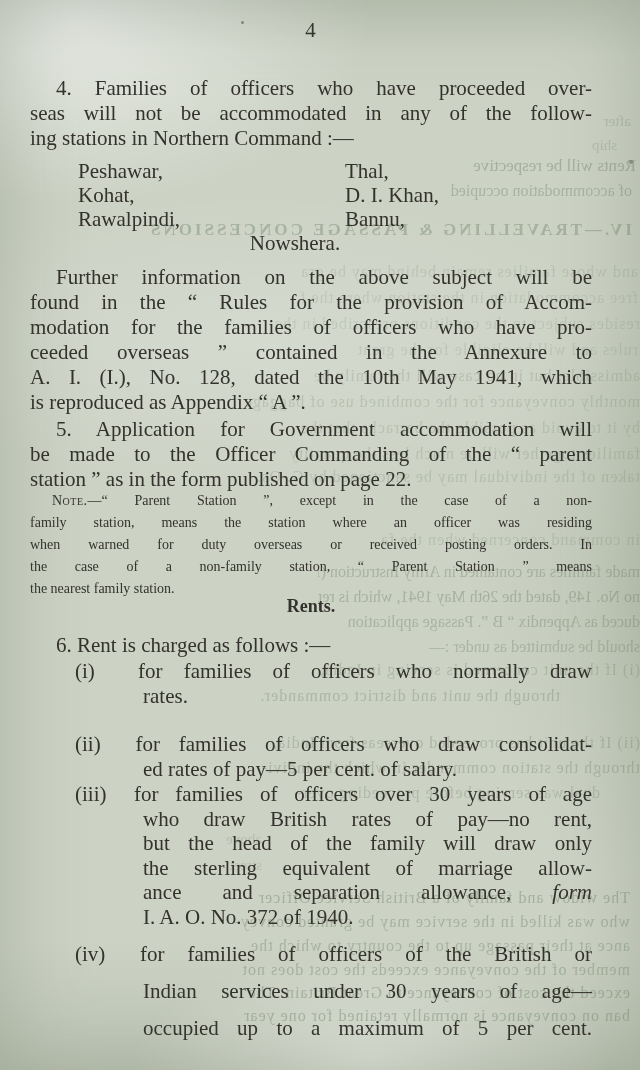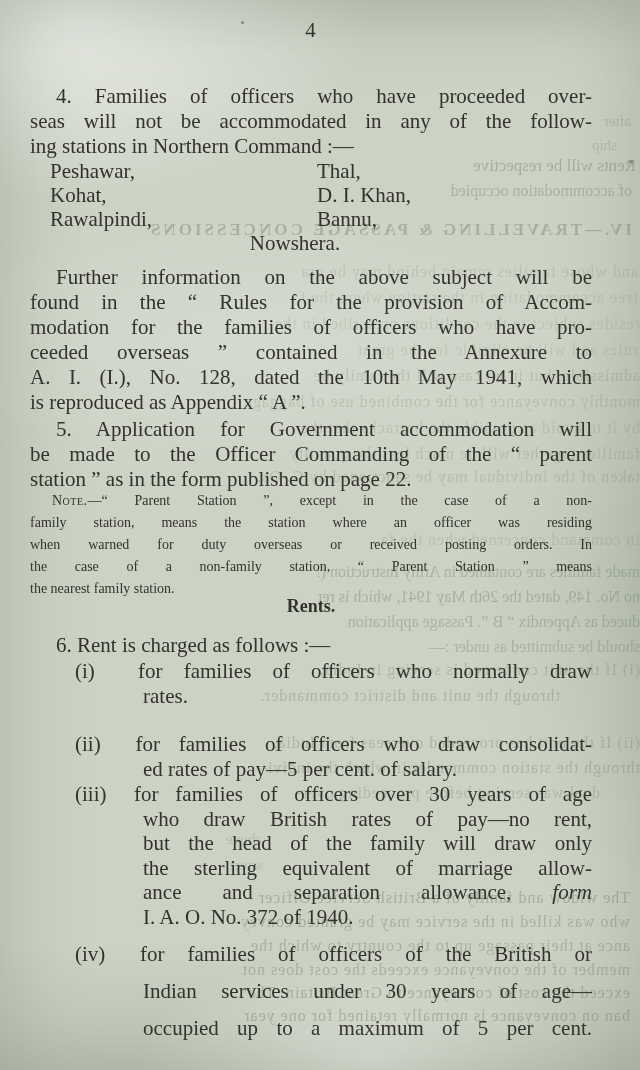--- a/index.html
+++ b/index.html
@@ -25,21 +25,21 @@
   .blk { position:absolute; left:30px; width:562px; }
   .ln  { font-size:21px; line-height:25px; white-space:normal; }
   .jl  { text-align:justify; text-align-last:justify; }
   .ll  { text-align:center; text-align-last:left;font-family:Liberation Serif, serif; }
   .ind { text-indent:26px; }
 
   .pageno { top:18px; text-align:center; font-size:21px; letter-spacing:1px; }
 
   .stations { top:159px; }
   .srow { display:flex; font-size:21px; line-height:24px; }
-  .srow .scol-left  { margin-left:20px; width:267px; }
+  .srow .scol-left  { margin-left:48px; width:267px; }
   .srow .scol-right { flex:1; }
   .scenter { width:530px; text-align:center; font-size:21px; line-height:24px; margin-top:0; }
 
   .noteblk .ln { font-size:14px; line-height:22px; }
   .noteblk .ind { text-indent:22px; }
   .sc { font-variant:small-caps; letter-spacing:0.5px; }
 
   .rents { top:596px; text-align:center; font-weight:bold; font-size:18px; }
 
   .item { position:absolute; left:75px; width:517px; }
@@ -101,21 +101,21 @@
       <div class="ghost" style="left: 0px; top: 960px; width: 630px; font-size: 16px; opacity: 0.4; letter-spacing: 1px;">member of the conveyance exceeds the cost does not</div>
       <div class="ghost" style="left: 0px; top: 983px; width: 630px; font-size: 16px; opacity: 0.42; letter-spacing: 1px;">exceed the cost of conveyance to Great Britain.  The</div>
       <div class="ghost" style="left: 0px; top: 1006px; width: 630px; font-size: 16px; opacity: 0.42; letter-spacing: 1px;">ban on conveyance is normally retained for one year</div>
     </div>
 
   <div class="speck speck1"></div>
   <div class="speck speck2"></div>
 
   <div class="blk pageno">4</div>
 
-  <div class="blk" style="top:84px">
+  <div class="blk" style="top:76px">
     <div class="ln jl ind">4. Families of officers who have proceeded over-</div>
     <div class="ln jl">seas will not be accommodated in any of the follow-</div>
     <div class="ln ll">ing stations in Northern Command :—</div>
   </div>
 
   <div class="blk stations">
     <div class="srow">
       <span class="scol-left">Peshawar,</span>
       <span class="scol-right">Thal,</span>
     </div>

